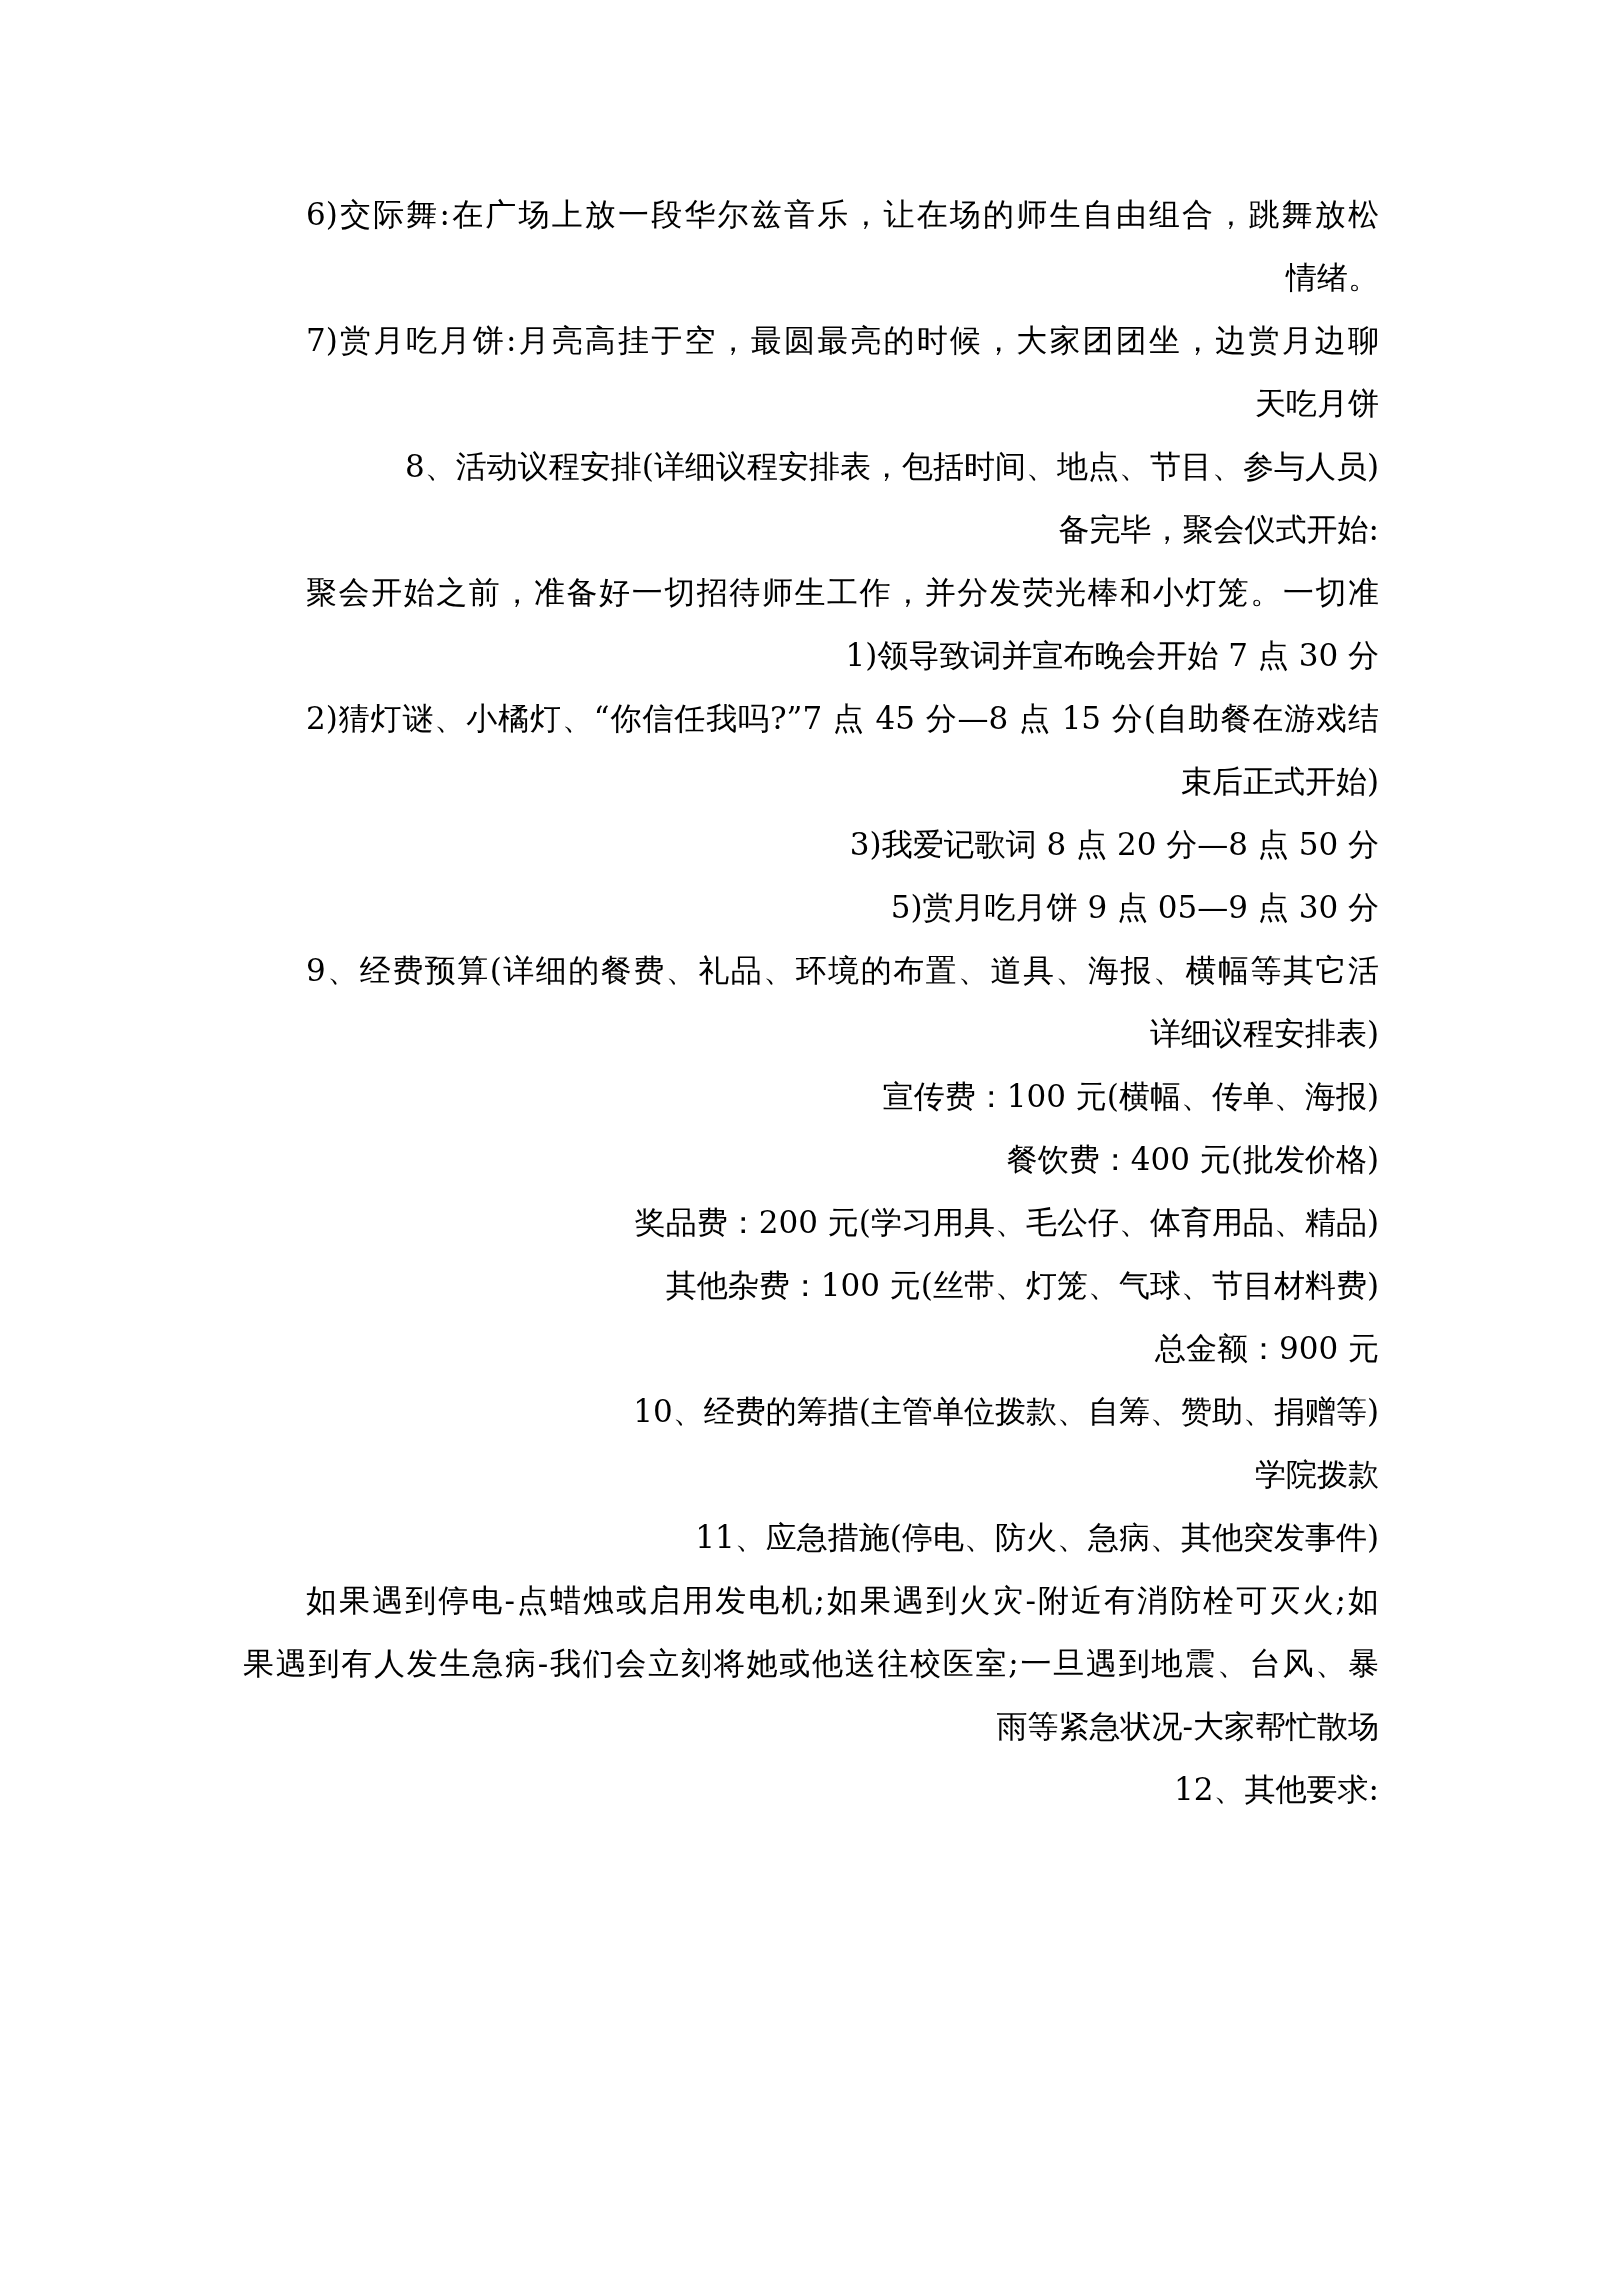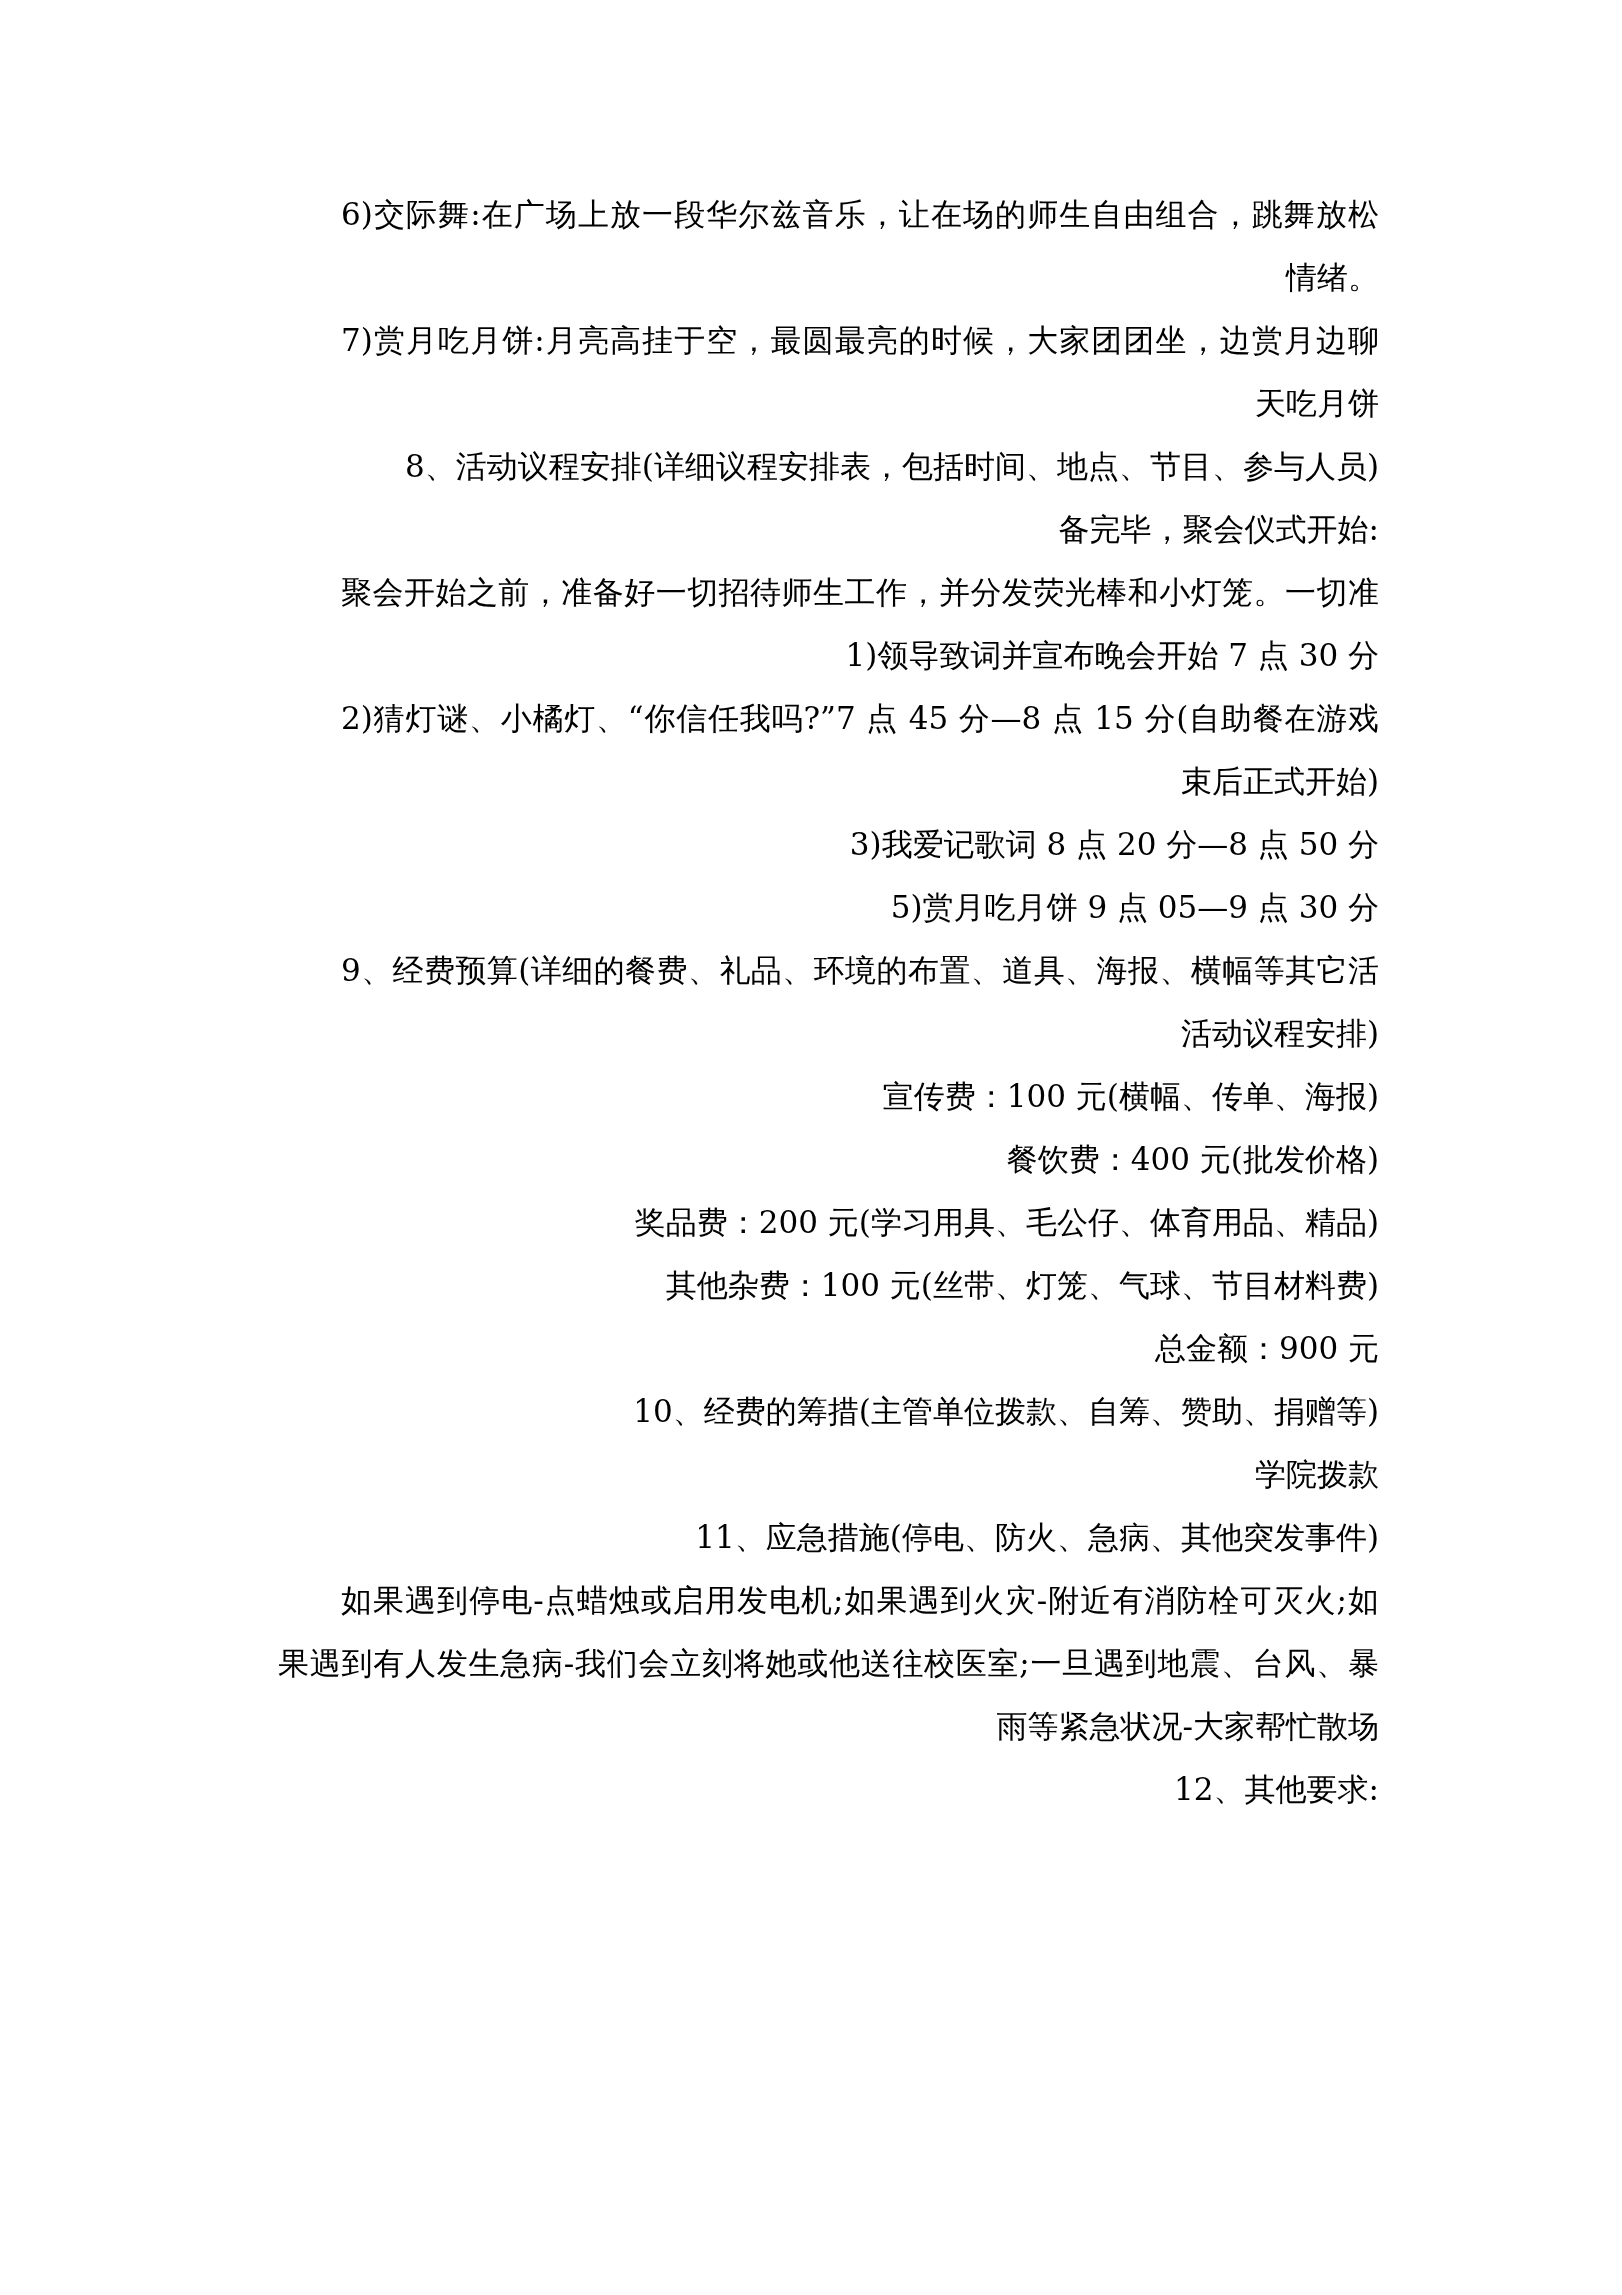--- a/index.html
+++ b/index.html
@@ -33,42 +33,41 @@
     letter-spacing: 0;
   }
   
   .ind {
     text-indent: 63px;
   }
   
   .full {
     text-align: justify;
     text-align-last: justify;
-    margin-left: 35px;
   }
 </style>
 </head>
 <body>
 
 <div class="page">
   <div class="textblock">
     <div class="line ind full">6)交际舞:在广场上放一段华尔兹音乐，让在场的师生自由组合，跳舞放松</div>
     <div class="line">情绪。</div>
     <div class="line ind full">7)赏月吃月饼:月亮高挂于空，最圆最亮的时候，大家团团坐，边赏月边聊</div>
     <div class="line">天吃月饼</div>
     <div class="line ind">8、活动议程安排(详细议程安排表，包括时间、地点、节目、参与人员)</div>
     <div class="line">备完毕，聚会仪式开始:</div>
     <div class="line ind full">聚会开始之前，准备好一切招待师生工作，并分发荧光棒和小灯笼。一切准</div>
     <div class="line ind">1)领导致词并宣布晚会开始 7 点 30 分</div>
     <div class="line ind full">2)猜灯谜、小橘灯、“你信任我吗?”7 点 45 分—8 点 15 分(自助餐在游戏结</div>
     <div class="line">束后正式开始)</div>
     <div class="line ind">3)我爱记歌词 8 点 20 分—8 点 50 分</div>
     <div class="line ind">5)赏月吃月饼 9 点 05—9 点 30 分</div>
     <div class="line ind full">9、经费预算(详细的餐费、礼品、环境的布置、道具、海报、横幅等其它活</div>
-    <div class="line">活动议程安排)</div>
+    <div class="line">详细议程安排表)</div>
     <div class="line ind">宣传费：100 元(横幅、传单、海报)</div>
     <div class="line ind">餐饮费：400 元(批发价格)</div>
     <div class="line ind">奖品费：200 元(学习用具、毛公仔、体育用品、精品)</div>
     <div class="line ind">其他杂费：100 元(丝带、灯笼、气球、节目材料费)</div>
     <div class="line ind">总金额：900 元</div>
     <div class="line ind">10、经费的筹措(主管单位拨款、自筹、赞助、捐赠等)</div>
     <div class="line ind">学院拨款</div>
     <div class="line ind">11、应急措施(停电、防火、急病、其他突发事件)</div>
     <div class="line ind full">如果遇到停电-点蜡烛或启用发电机;如果遇到火灾-附近有消防栓可灭火;如</div>
     <div class="line full">果遇到有人发生急病-我们会立刻将她或他送往校医室;一旦遇到地震、台风、暴</div>

